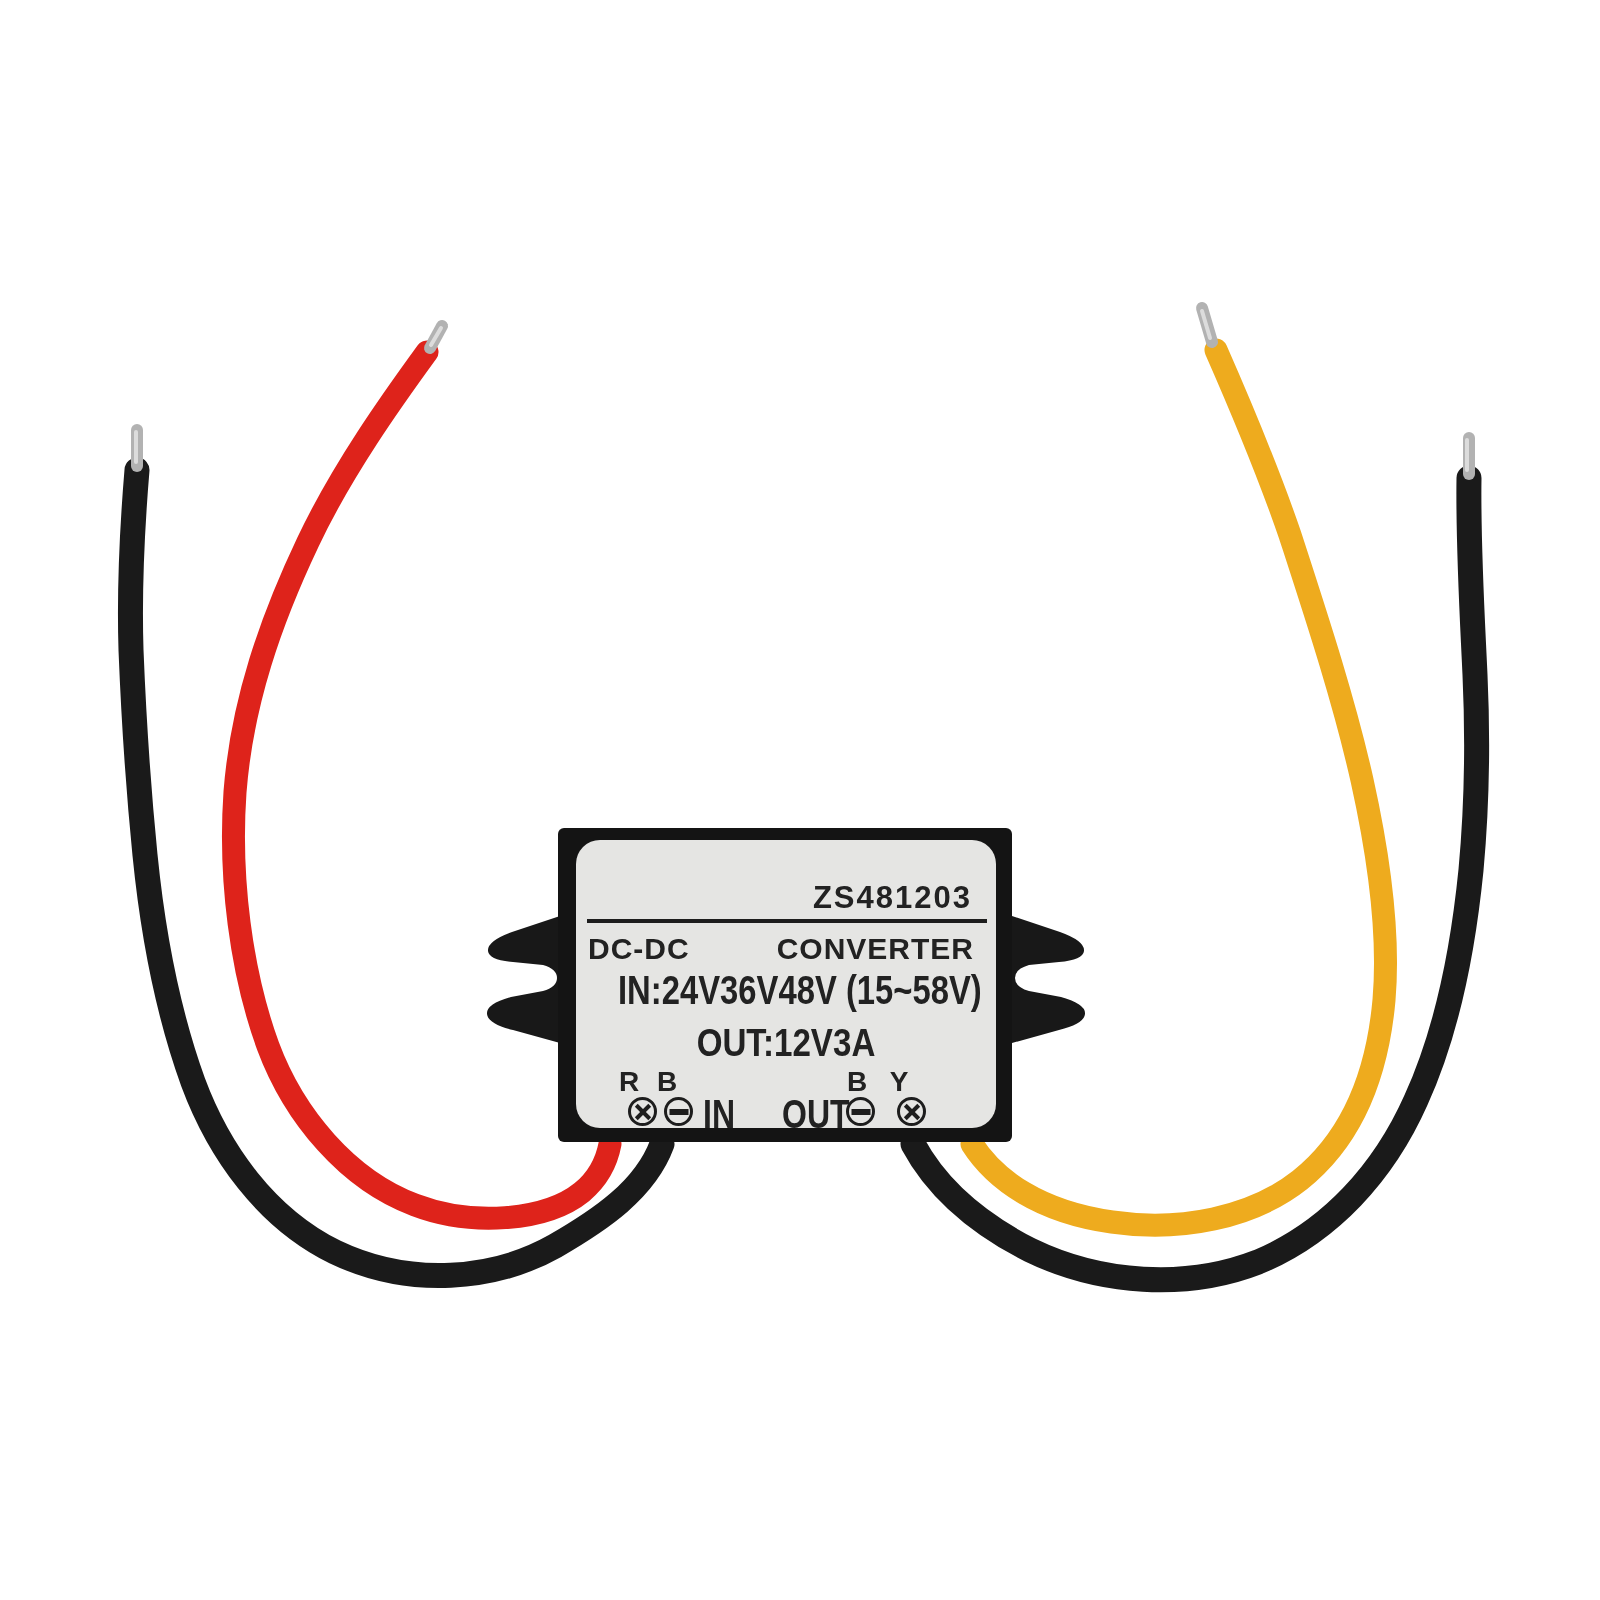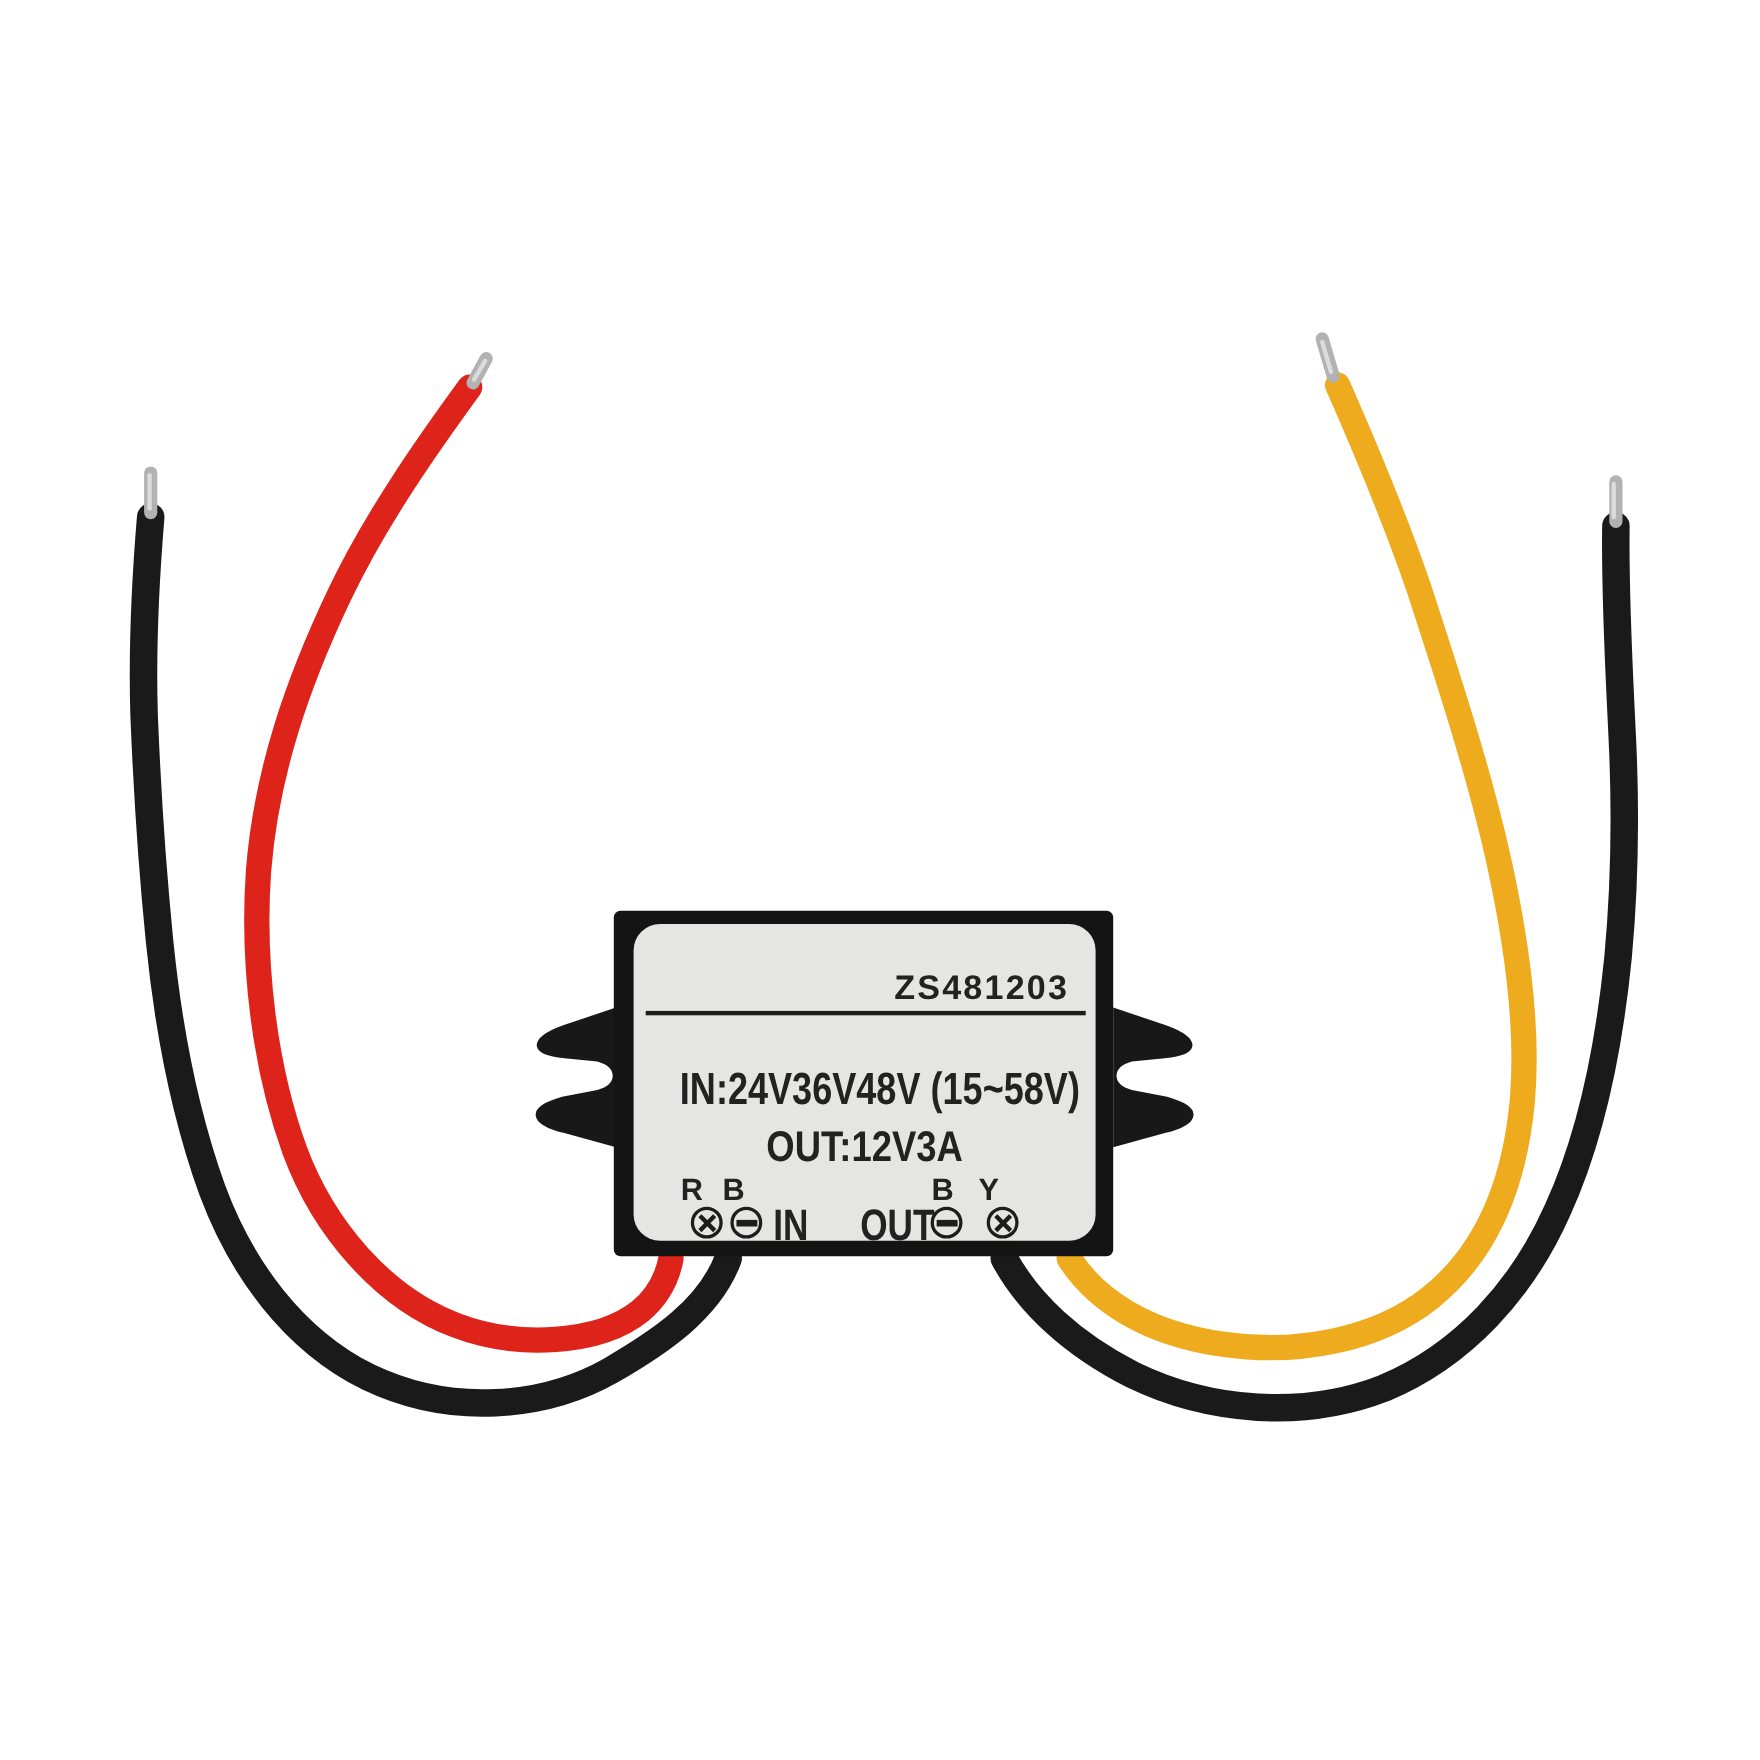--- a/index.html
+++ b/index.html
@@ -84,20 +84,24 @@
          Q 1084 1024 1059 1030 L 1012 1043 Z" fill="#181818"></path>
 
     <rect x="558" y="828" width="454" height="314" rx="6" fill="#141414"></rect>
 
     <rect x="576" y="840" width="420" height="288" rx="24" fill="#e5e5e3"></rect>
   </svg>
 
   <div id="label-overlay">
     <div class="row model-row">ZS481203</div>
     <div class="divider"></div>
+    <div class="row type-row">
+      <span>DC-DC</span>
+      <span>CONVERTER</span>
+    </div>
     <div class="row in-row">IN:24V36V48V (15~58V)</div>
     <div class="row out-row">OUT:12V3A</div>
 
     <span class="wire-letter" style="left:38px;">R</span>
     <span class="wire-letter" style="left:76px;">B</span>
     <span class="screw phillips" style="left:52px;"></span>
     <span class="screw slot" style="left:88px;"></span>
     <span class="port-word" style="left:127px;">IN</span>
 
     <span class="port-word" style="left:206px;">OUT</span>

